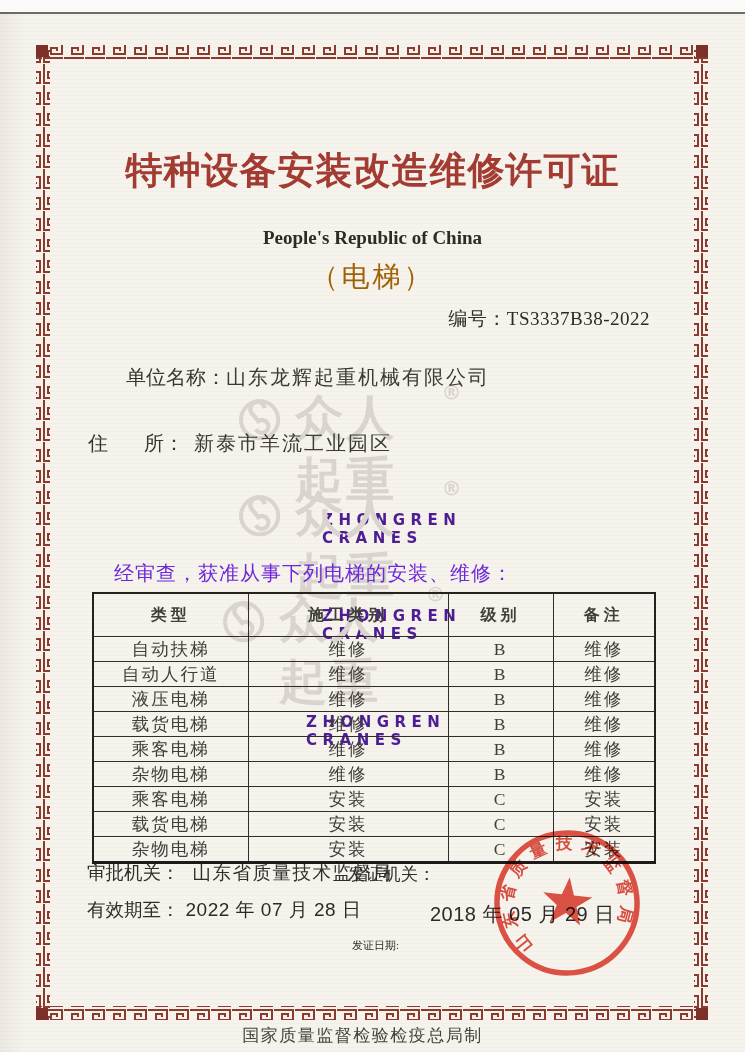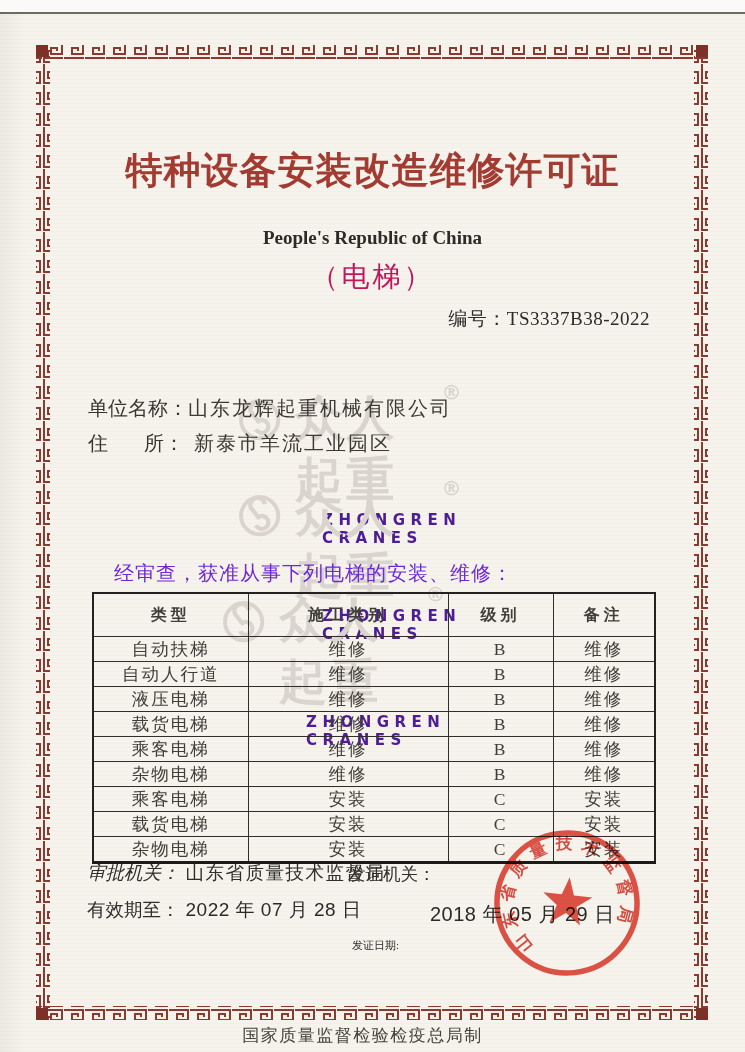--- a/index.html
+++ b/index.html
@@ -25,47 +25,47 @@
   .seal-wrap  { z-index:5; mix-blend-mode:multiply; opacity:.93; transform:rotate(-6deg); }
 
   
   .title-cn { left:0; right:0; text-align:center; font-family:"DejaVu Sans", sans-serif;
               font-weight:700; color:#a23b31; }
   .title-1  { top:96px;  font-size:40px; letter-spacing:5px; }
   .title-2  { top:146px; font-size:37px; letter-spacing:1px; }
   .title-en { left:0; right:0; text-align:center; font-weight:700; color:#2d2b26; font-size:19px; }
   .en-1 { top:201px; }
   .en-2 { top:227px; }
-  .category { top:258px; left:0; right:0; text-align:center; font-size:28px; letter-spacing:3px; color:#be185d; }
+  .category { top:258px; left:0; right:0; text-align:center; font-size:28px; letter-spacing:3px; color:#a16207; }
   .serial   { top:306px; right:95px; font-size:19px; color:#2b2a27; letter-spacing:.5px; }
 
   
   .field-row { left:88px; font-size:20px; color:#37352f; display:flex; align-items:baseline; }
-  .unit-row  { top:395px; }
+  .unit-row  { top:364px;margin-left:38px; }
   .addr-row  { top:430px; }
   .addr-zhu  { margin-right:36px; }
   .addr-suo  { margin-right:10px; }
   .field-val { letter-spacing:2px; color:#3c3a34; }
 
   .intro { top:560px; left:114px; font-size:20px; color:#6d28d9; letter-spacing:1px; }
 
   
   .tbl-wrap { top:592px; left:92px; }
   table.license-table { border-collapse:collapse; table-layout:fixed; width:562px;
       border:2.5px solid #232220; border-bottom:3.5px solid #1c1b19; }
   .license-table th, .license-table td {
       border:1.6px solid #2f2e2b; text-align:center; vertical-align:middle;
       color:#403e39; font-weight:400; padding:0; }
   .license-table th { height:42px; font-size:16px; letter-spacing:4px;font-weight:bold; }
   .license-table td { height:23.5px; font-size:17.5px; letter-spacing:2px; }
   .col-1 { width:155px; } .col-2 { width:200px; } .col-3 { width:105px; } .col-4 { width:102px; }
 
   
   .approval-row { top:860px; left:87px; font-size:18.5px; display:flex; color:#2f2e2a; }
-  .approval-row .lbl { margin-right:6px;font-style:italic; }
+  .approval-row .lbl { margin-right:13px; }
   .approval-row .val { letter-spacing:1.5px; }
   .issuer-label { top:862px; left:348px; font-size:17.5px; color:#2f2e2a; }
   .valid-row  { top:897px; left:87px; font-size:18.5px; display:flex; color:#2f2e2a; }
   .valid-row .val, .issue-val { font-family:"Liberation Sans", sans-serif; font-size:19px; color:#2b2a27; margin-left:6px; letter-spacing:.5px; }
   .issue-label { top:906px; left:352px; font-size:11px; color:#2f2e2a;margin-top:32px; }
   .issue-val   { top:901px; left:424px; font-size:20px; position:absolute; }
   .made-by { top:1024px; left:0; right:20px; text-align:center; font-size:17px; letter-spacing:1.5px; color:#45423b; }
 
   
   .wm { position:absolute; }

